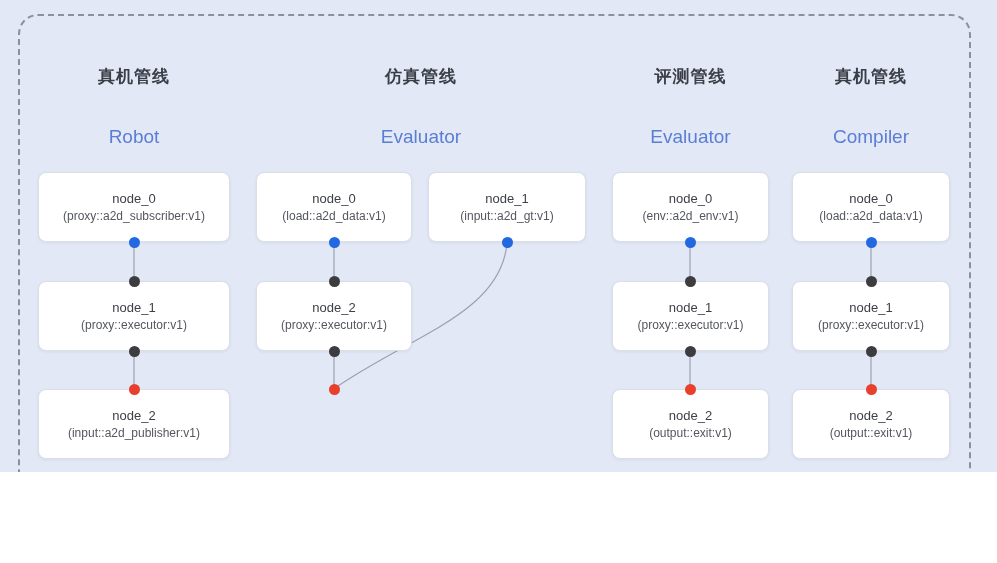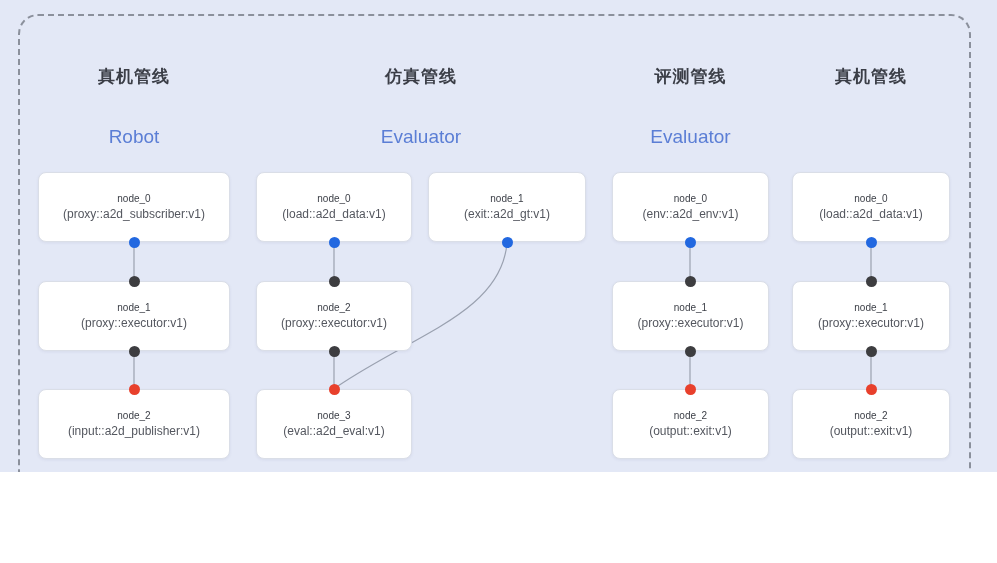--- a/index.html
+++ b/index.html
@@ -35,21 +35,21 @@
   }
   .node{
     position:absolute;height:70px;box-sizing:border-box;
     background:var(--node-bg,#ffffff);
     border:1px solid var(--node-border,#dadee7);
     border-radius:8px;
     box-shadow:0 1px 3px rgba(60,70,110,0.08);
     display:flex;flex-direction:column;align-items:center;justify-content:center;
     gap:3px;z-index:2;
   }
-  .node-name{font-size:10px;color:var(--node-name-color,#3d4048);}
+  .node-name{font-size:13px;color:var(--node-name-color,#3d4048);}
   .node-type{font-size:12px;color:var(--node-type-color,#54575f);}
   .dot{
     position:absolute;width:11px;height:11px;border-radius:50%;
     z-index:3;margin-left:-5.5px;margin-top:-5.5px;
   }
   .dot.blue{background:var(--port-blue,#2268e0);}
   .dot.dark{background:var(--port-dark,#3d3d40);}
   .dot.red{background:var(--port-red,#e8402c);}
 </style>
 </head>
@@ -76,49 +76,46 @@
   </svg>
 
   <div class="col-title-zh" style="left:38px;width:192px;">真机管线</div>
   <div class="col-title-zh" style="left:256px;width:330px;">仿真管线</div>
   <div class="col-title-zh" style="left:612px;width:157px;">评测管线</div>
   <div class="col-title-zh" style="left:792px;width:158px;">真机管线</div>
 
   <div class="col-title-en" style="left:38px;width:192px;">Robot</div>
   <div class="col-title-en" style="left:256px;width:330px;">Evaluator</div>
   <div class="col-title-en" style="left:612px;width:157px;">Evaluator</div>
+  <div class="col-title-en" style="left:792px;width:158px;">Compiler</div>
 
   <div class="node" style="left:38px;top:172px;width:192px;">
     <div class="node-name">node_0</div>
     <div class="node-type">(proxy::a2d_subscriber:v1)</div>
   </div>
   <div class="node" style="left:38px;top:281px;width:192px;">
     <div class="node-name">node_1</div>
     <div class="node-type">(proxy::executor:v1)</div>
   </div>
   <div class="node" style="left:38px;top:389px;width:192px;">
     <div class="node-name">node_2</div>
     <div class="node-type">(input::a2d_publisher:v1)</div>
   </div>
 
   <div class="node" style="left:256px;top:172px;width:156px;">
     <div class="node-name">node_0</div>
     <div class="node-type">(load::a2d_data:v1)</div>
   </div>
   <div class="node" style="left:428px;top:172px;width:158px;">
     <div class="node-name">node_1</div>
-    <div class="node-type">(exit::a2d_gt:v1)</div>
+    <div class="node-type">(input::a2d_gt:v1)</div>
   </div>
   <div class="node" style="left:256px;top:281px;width:156px;">
     <div class="node-name">node_2</div>
     <div class="node-type">(proxy::executor:v1)</div>
-  </div>
-  <div class="node" style="left:256px;top:389px;width:156px;">
-    <div class="node-name">node_3</div>
-    <div class="node-type">(eval::a2d_eval:v1)</div>
   </div>
 
   <div class="node" style="left:612px;top:172px;width:157px;">
     <div class="node-name">node_0</div>
     <div class="node-type">(env::a2d_env:v1)</div>
   </div>
   <div class="node" style="left:612px;top:281px;width:157px;">
     <div class="node-name">node_1</div>
     <div class="node-type">(proxy::executor:v1)</div>
   </div>

